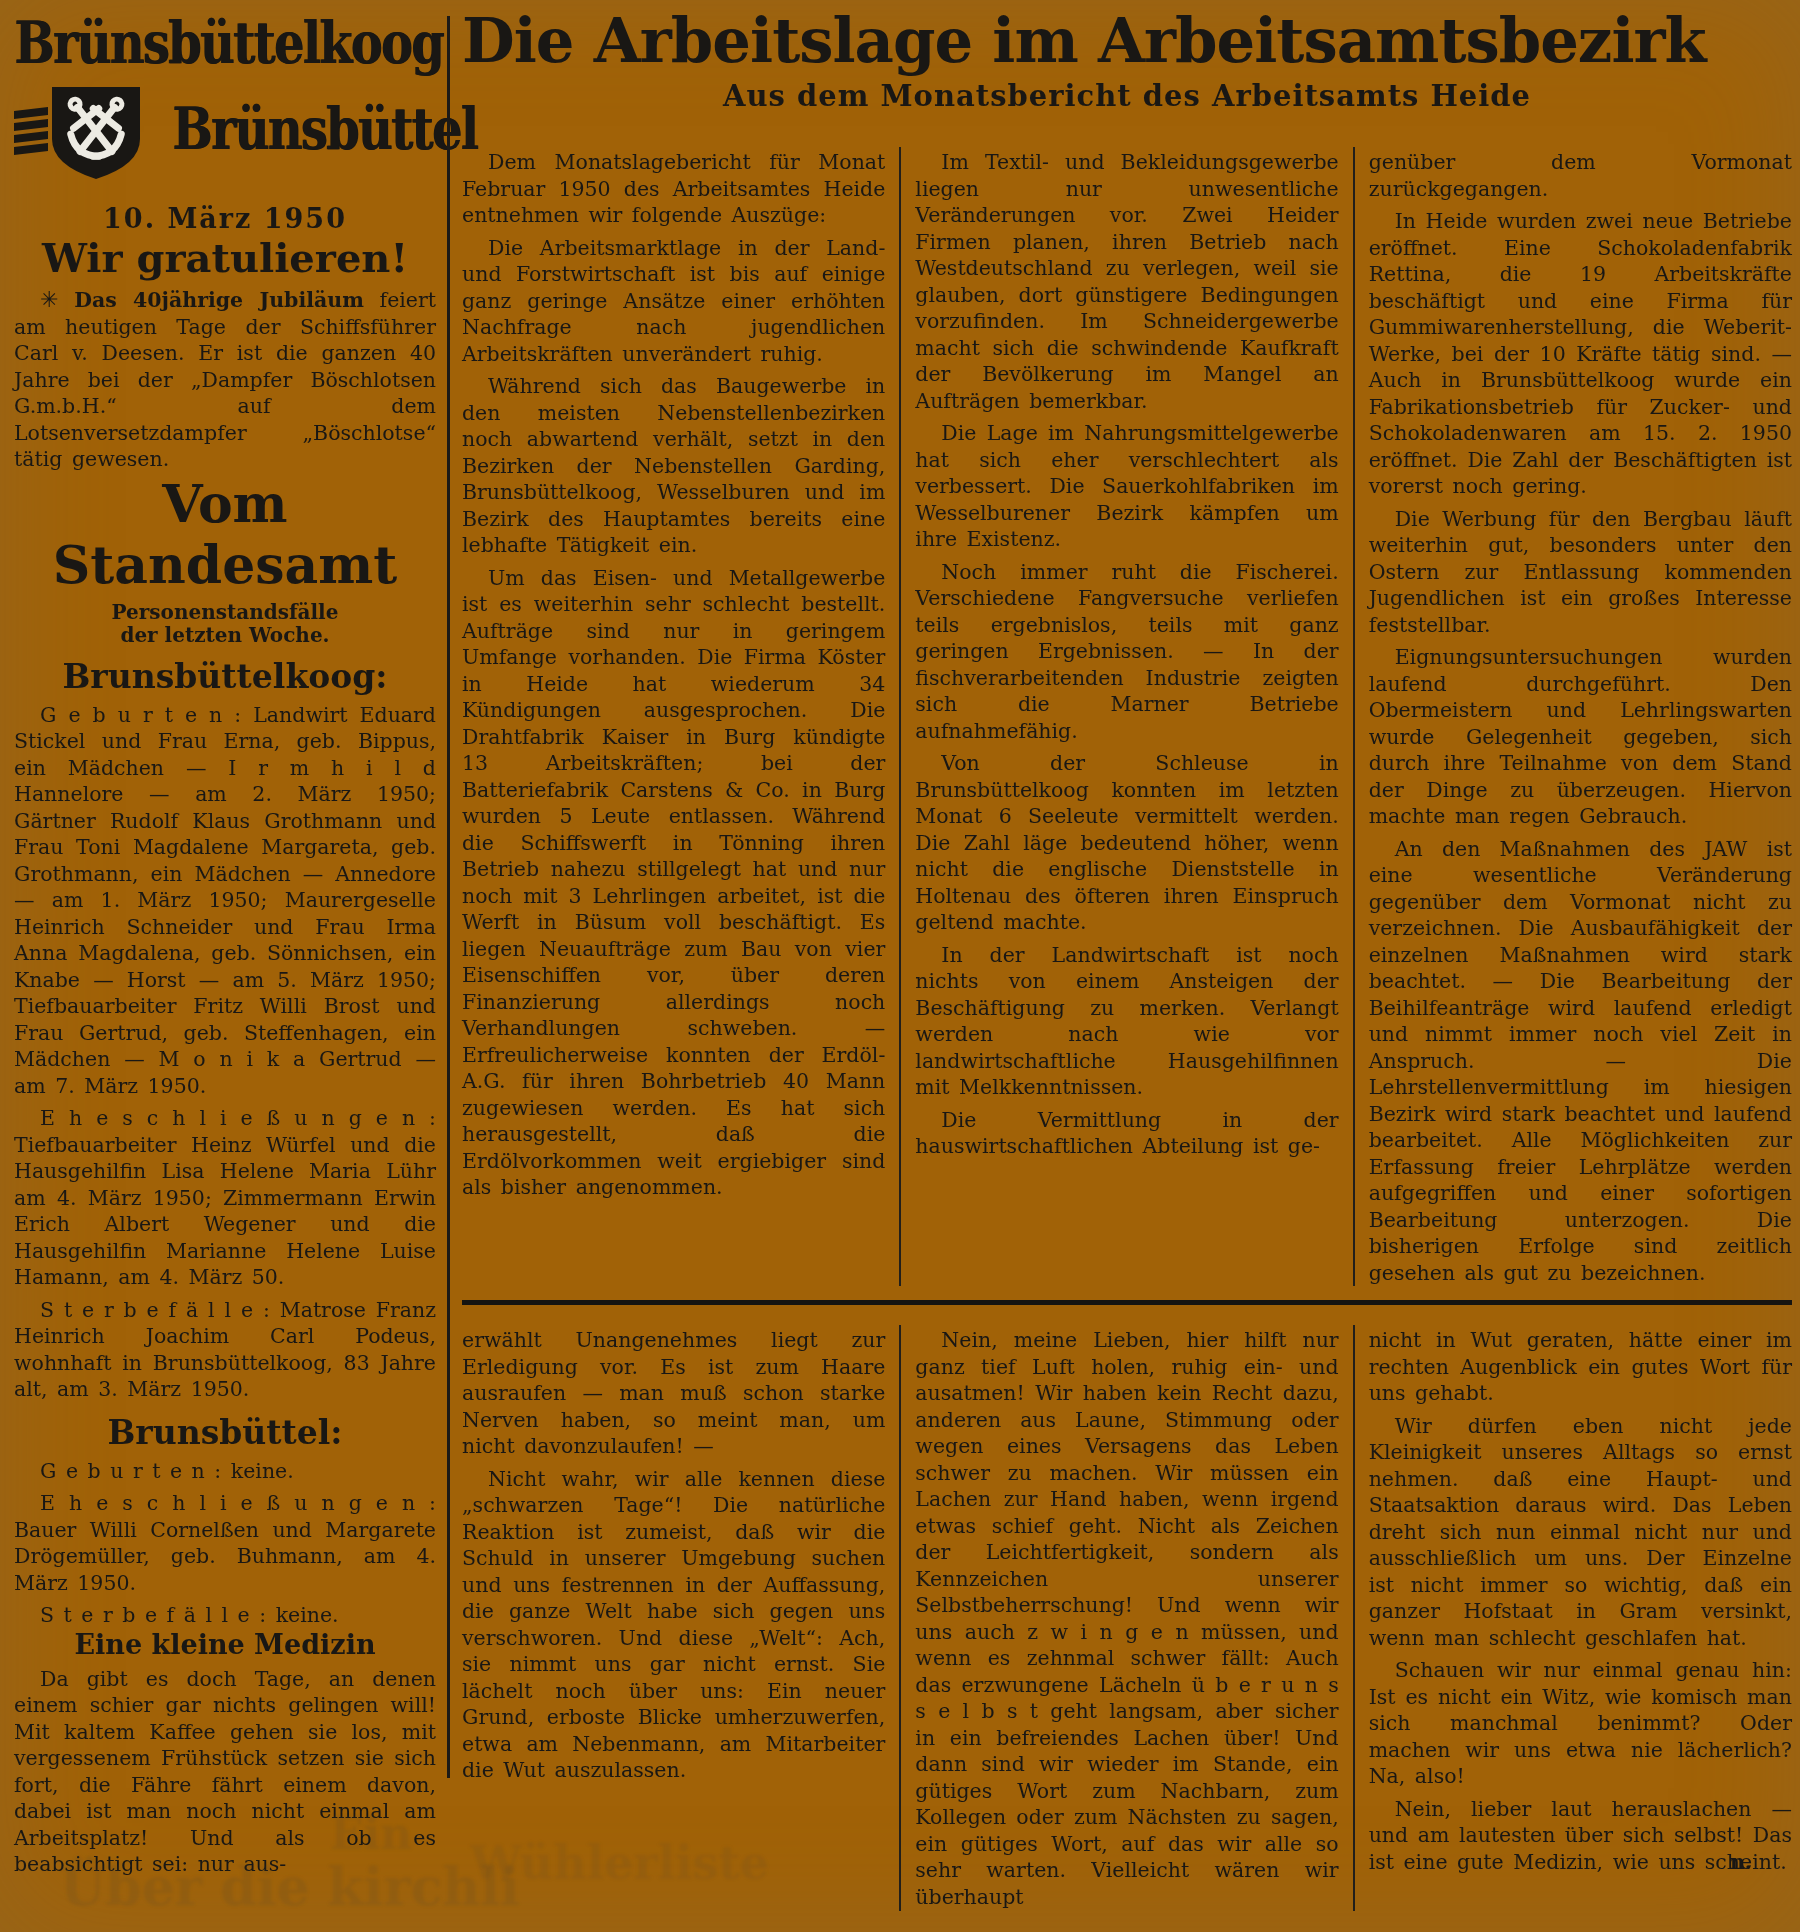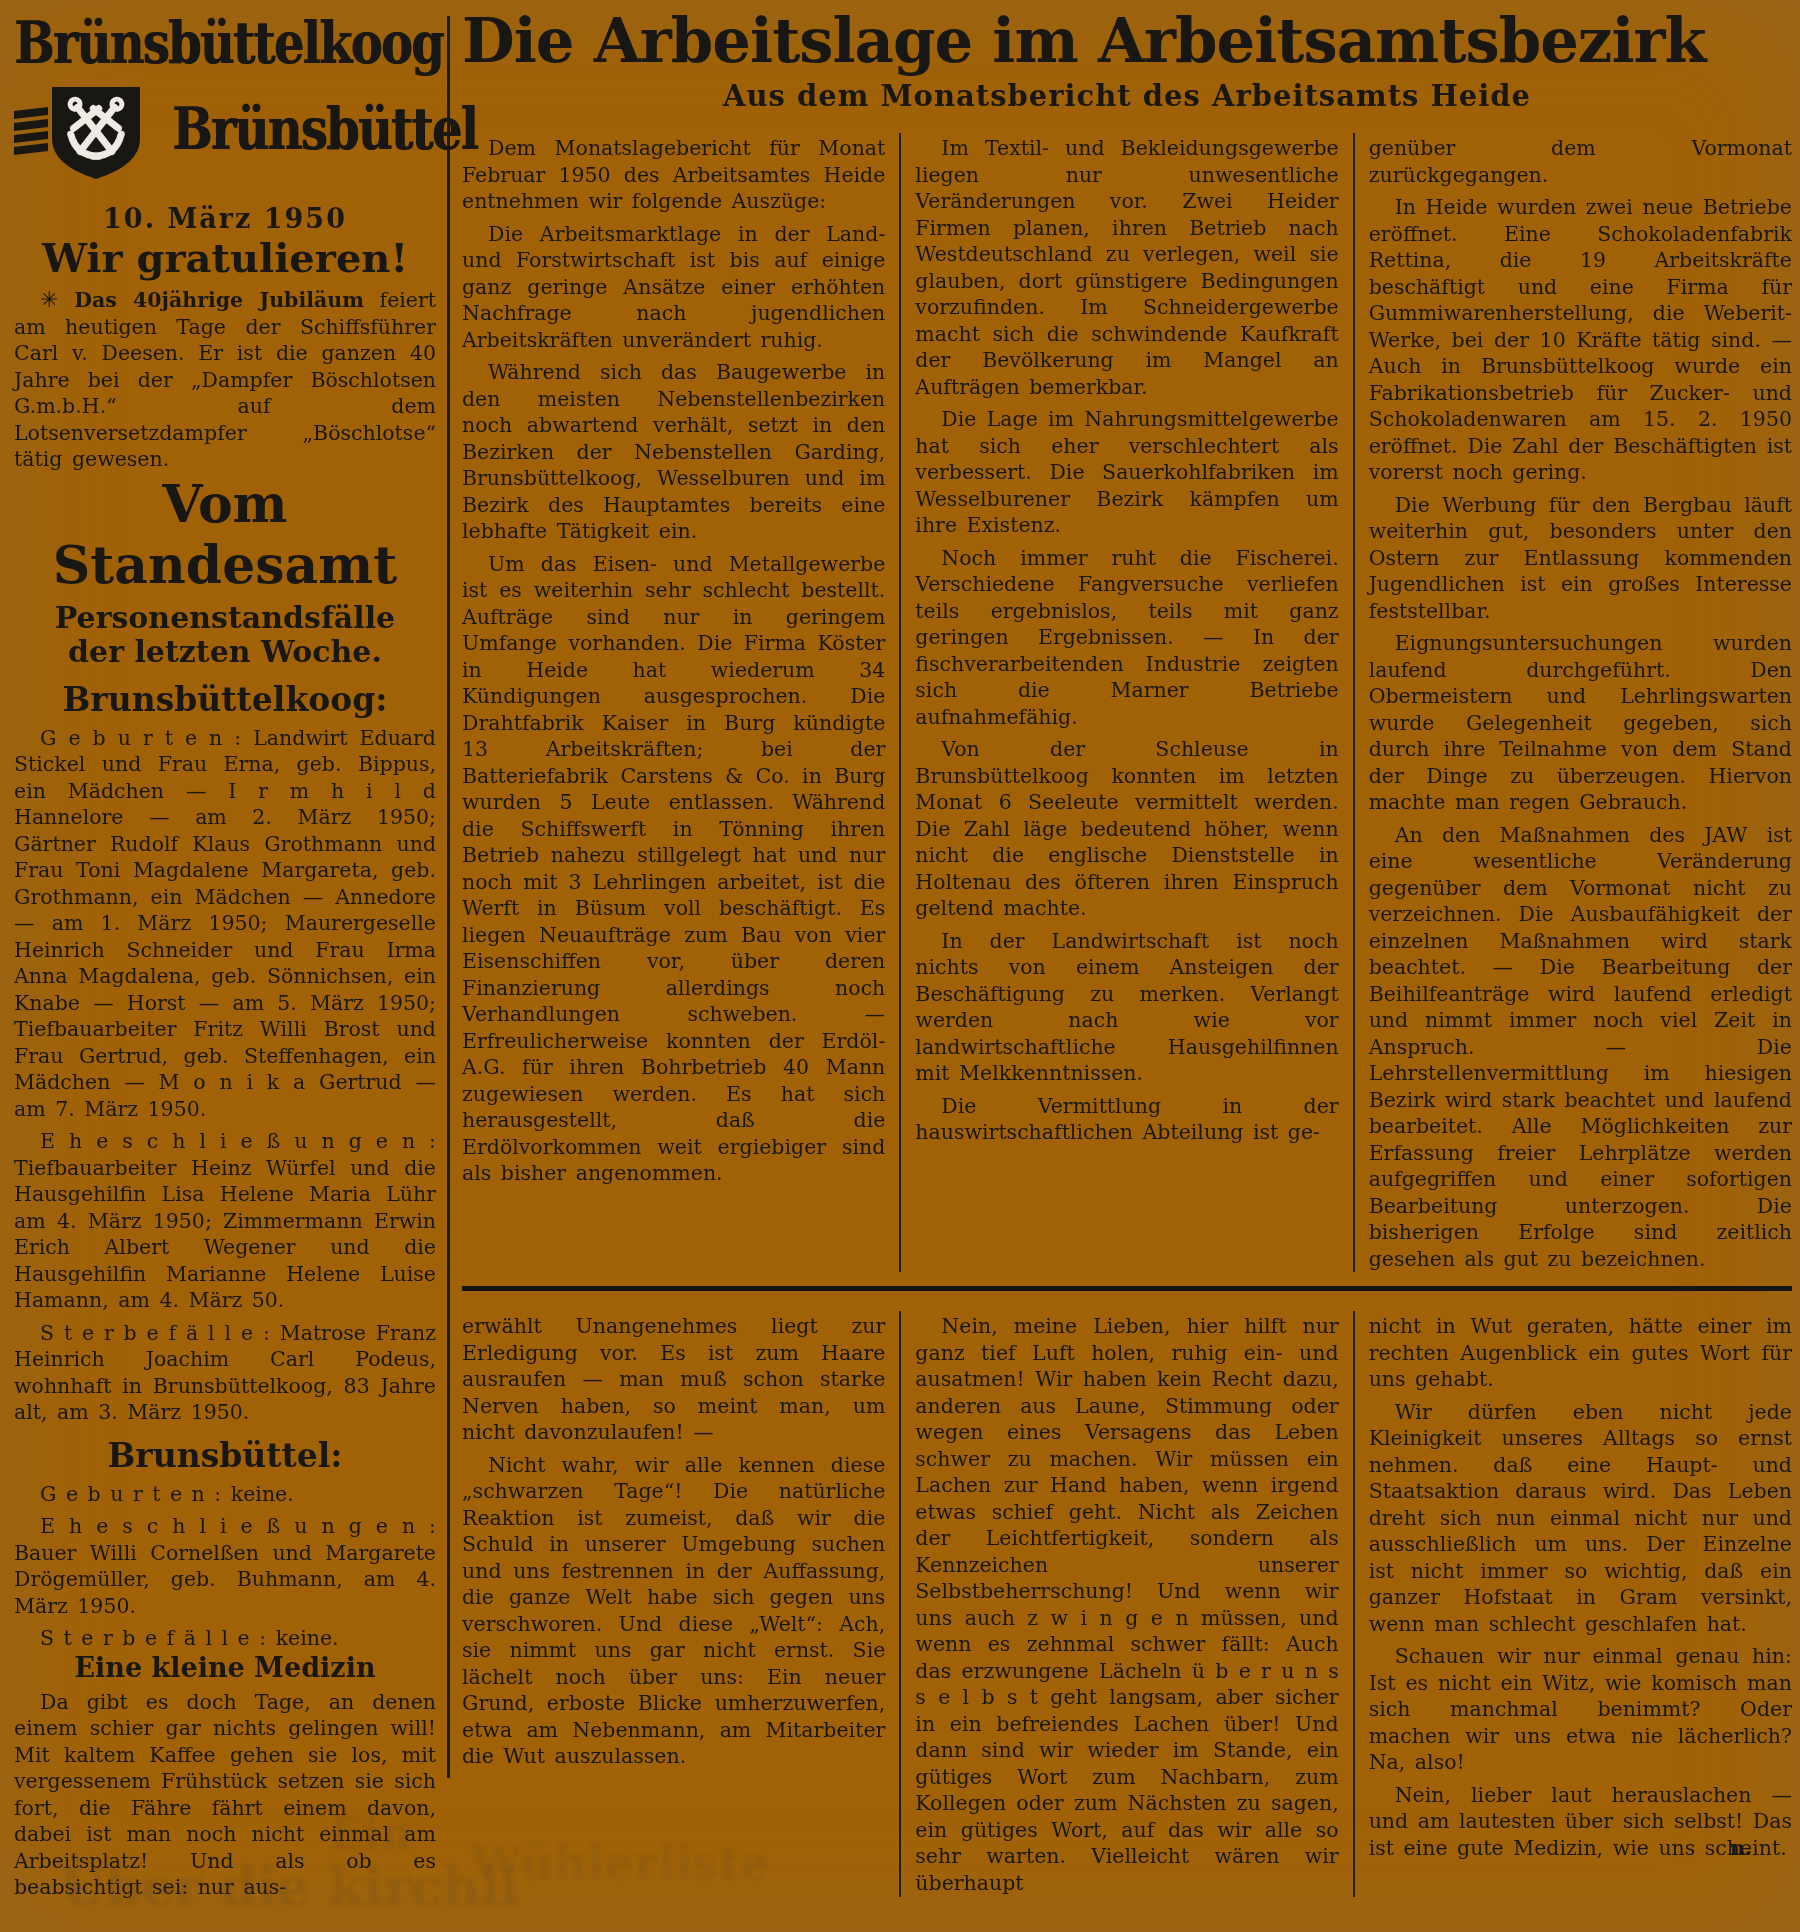--- a/index.html
+++ b/index.html
@@ -11,36 +11,36 @@
   .masthead-line1{font-weight:bold;font-size:57px;letter-spacing:-2px;white-space:nowrap;
         transform:scaleX(.84);transform-origin:left top;line-height:1.0;}
   .masthead-line2{display:flex;align-items:center;margin-top:2px;height:110px;}
   .masthead-line2 .mh-text{font-weight:bold;font-size:57px;letter-spacing:-2px;white-space:nowrap;
         transform:scaleX(.84);transform-origin:left center;}
   .fraktur{font-family:"DejaVu Serif",serif;text-shadow:1px 0 0 #191714;}
   .issue-date{text-align:center;font-weight:bold;font-size:27px;margin-top:20px;letter-spacing:2px;}
   h2.sec{font-weight:bold;text-align:center;margin:0;}
   .h-gratulieren{font-size:40px;margin-top:14px;}
   .h-standesamt{font-size:52px;margin-top:20px;}
-  .h-sub{font-size:30px;font-weight:bold;text-align:center;line-height:1.15;margin-top:6px;}
+  .h-sub{font-size:20px;font-weight:bold;text-align:center;line-height:1.15;margin-top:6px;}
   .h-ort{font-size:33px;font-weight:bold;text-align:center;margin-top:10px;}
   .h-medizin{font-size:27px;margin-top:22px;}
   p.body{font-size:20.5px;line-height:26.5px;text-align:justify;margin:6px 0 0 0;
          text-indent:26px;word-spacing:3px;}
   p.body.noindent{text-indent:0;}
   .lead-bold{font-weight:bold;}
   .star{font-size:22px;}
   
   .vrule-left{position:absolute;left:447px;top:16px;width:3px;height:1762px;background:#1c1a17;}
   
   .main{position:absolute;left:462px;top:8px;width:1330px;}
   .headline{font-weight:bold;font-size:62px;letter-spacing:-1px;white-space:nowrap;
             transform:scaleX(.98);transform-origin:left top;line-height:1.05;}
   .subhead{font-weight:bold;font-size:29px;text-align:center;margin-top:6px;letter-spacing:1px;}
-  .cols{display:flex;margin-top:16px;}
+  .cols{display:flex;margin-top:30px;}
   .col{flex:1 1 0;min-width:0;}
   .colsep{width:2px;background:#211f1b;margin:4px 14px 0 14px;}
   .cols.top .col{min-height:1128px;}
   .cols.bottom{margin-top:16px;}
   .cols.bottom .col{min-height:590px;}
   .section-rule{height:5px;background:#161411;border:none;margin:14px 0 0 0;}
   .sig-line{font-size:20.5px;line-height:26.5px;text-align:right;font-weight:bold;
             margin-top:-26.5px;padding-right:40px;}
   
   .ghost{position:absolute;font-weight:bold;color:rgba(70,62,50,.13);filter:blur(1.6px);

